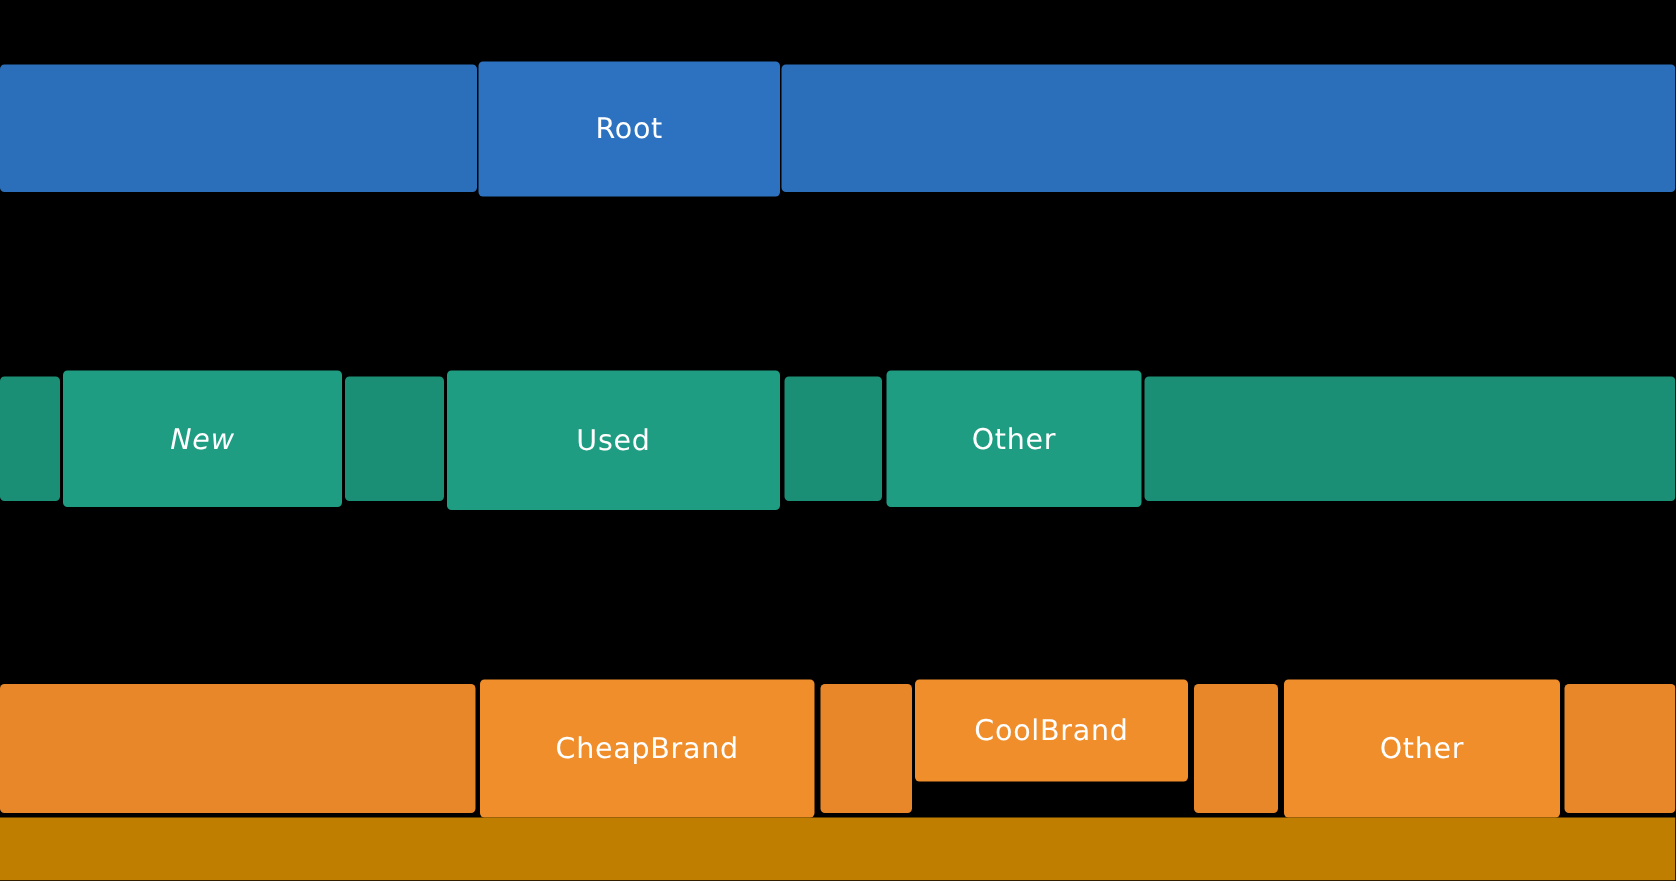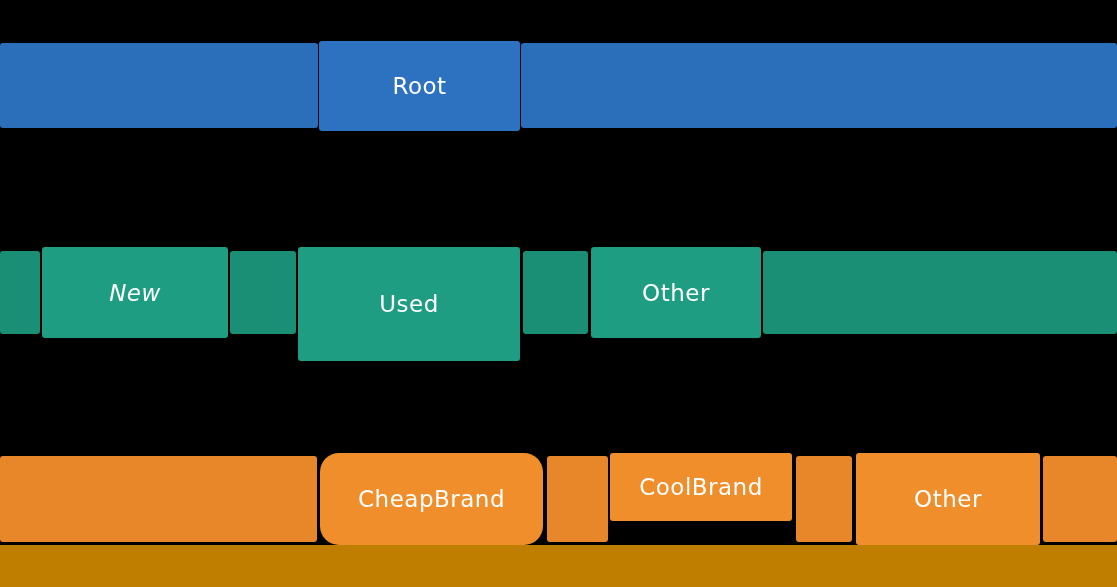--- a/index.html
+++ b/index.html
@@ -20,21 +20,21 @@
   .seg {
     position: absolute;
     border-radius: 3px;
     display: flex;
     align-items: center;
     justify-content: center;
     box-sizing: border-box;
   }
   .seg span {
     color: #ffffff;
-    font-size: 23px;
+    font-size: 19px;
     letter-spacing: 0.5px;
     white-space: nowrap;
     user-select: none;
   }
   .seg.bottom-strip {
     border-radius: 0;
   }
 </style>
 </head>
 <body>
@@ -43,30 +43,30 @@
     <div class="seg" style="left: 0px; top: 43px; width: 318px; height: 85px; background: rgb(43, 111, 186);"></div>
     <div class="seg" style="left: 319px; top: 41px; width: 201px; height: 90px; background: rgb(45, 114, 192);">
       <span>Root</span>
     </div>
     <div class="seg" style="left: 521px; top: 43px; width: 596px; height: 85px; background: rgb(43, 111, 186);"></div>
     <div class="seg" style="left: 0px; top: 251px; width: 40px; height: 83px; background: rgb(27, 143, 118);"></div>
     <div class="seg" style="left: 42px; top: 247px; width: 186px; height: 91px; background: rgb(31, 157, 130); font-style: italic;">
       <span>New</span>
     </div>
     <div class="seg" style="left: 230px; top: 251px; width: 66px; height: 83px; background: rgb(27, 143, 118);"></div>
-    <div class="seg" style="left: 298px; top: 247px; width: 222px; height: 114px; background: rgb(31, 157, 130);">
+    <div class="seg" style="left: 298px; top: 247px; width: 222px; height: 93px; background: rgb(31, 157, 130);">
       <span>Used</span>
     </div>
     <div class="seg" style="left: 523px; top: 251px; width: 65px; height: 83px; background: rgb(27, 143, 118);"></div>
     <div class="seg" style="left: 591px; top: 247px; width: 170px; height: 91px; background: rgb(31, 157, 130);">
       <span>Other</span>
     </div>
     <div class="seg" style="left: 763px; top: 251px; width: 354px; height: 83px; background: rgb(27, 143, 118);"></div>
     <div class="seg" style="left: 0px; top: 456px; width: 317px; height: 86px; background: rgb(232, 135, 42);"></div>
-    <div class="seg" style="left: 320px; top: 453px; width: 223px; height: 92px; background: rgb(239, 142, 43); border-radius: 19px;">
+    <div class="seg" style="left: 320px; top: 453px; width: 223px; height: 92px; background: rgb(239, 142, 43);">
       <span>CheapBrand</span>
     </div>
     <div class="seg" style="left: 547px; top: 456px; width: 61px; height: 86px; background: rgb(232, 135, 42);"></div>
     <div class="seg" style="left: 610px; top: 453px; width: 182px; height: 68px; background: rgb(239, 142, 43);">
       <span>CoolBrand</span>
     </div>
     <div class="seg" style="left: 796px; top: 456px; width: 56px; height: 86px; background: rgb(232, 135, 42);"></div>
     <div class="seg" style="left: 856px; top: 453px; width: 184px; height: 92px; background: rgb(239, 142, 43);">
       <span>Other</span>
     </div>

